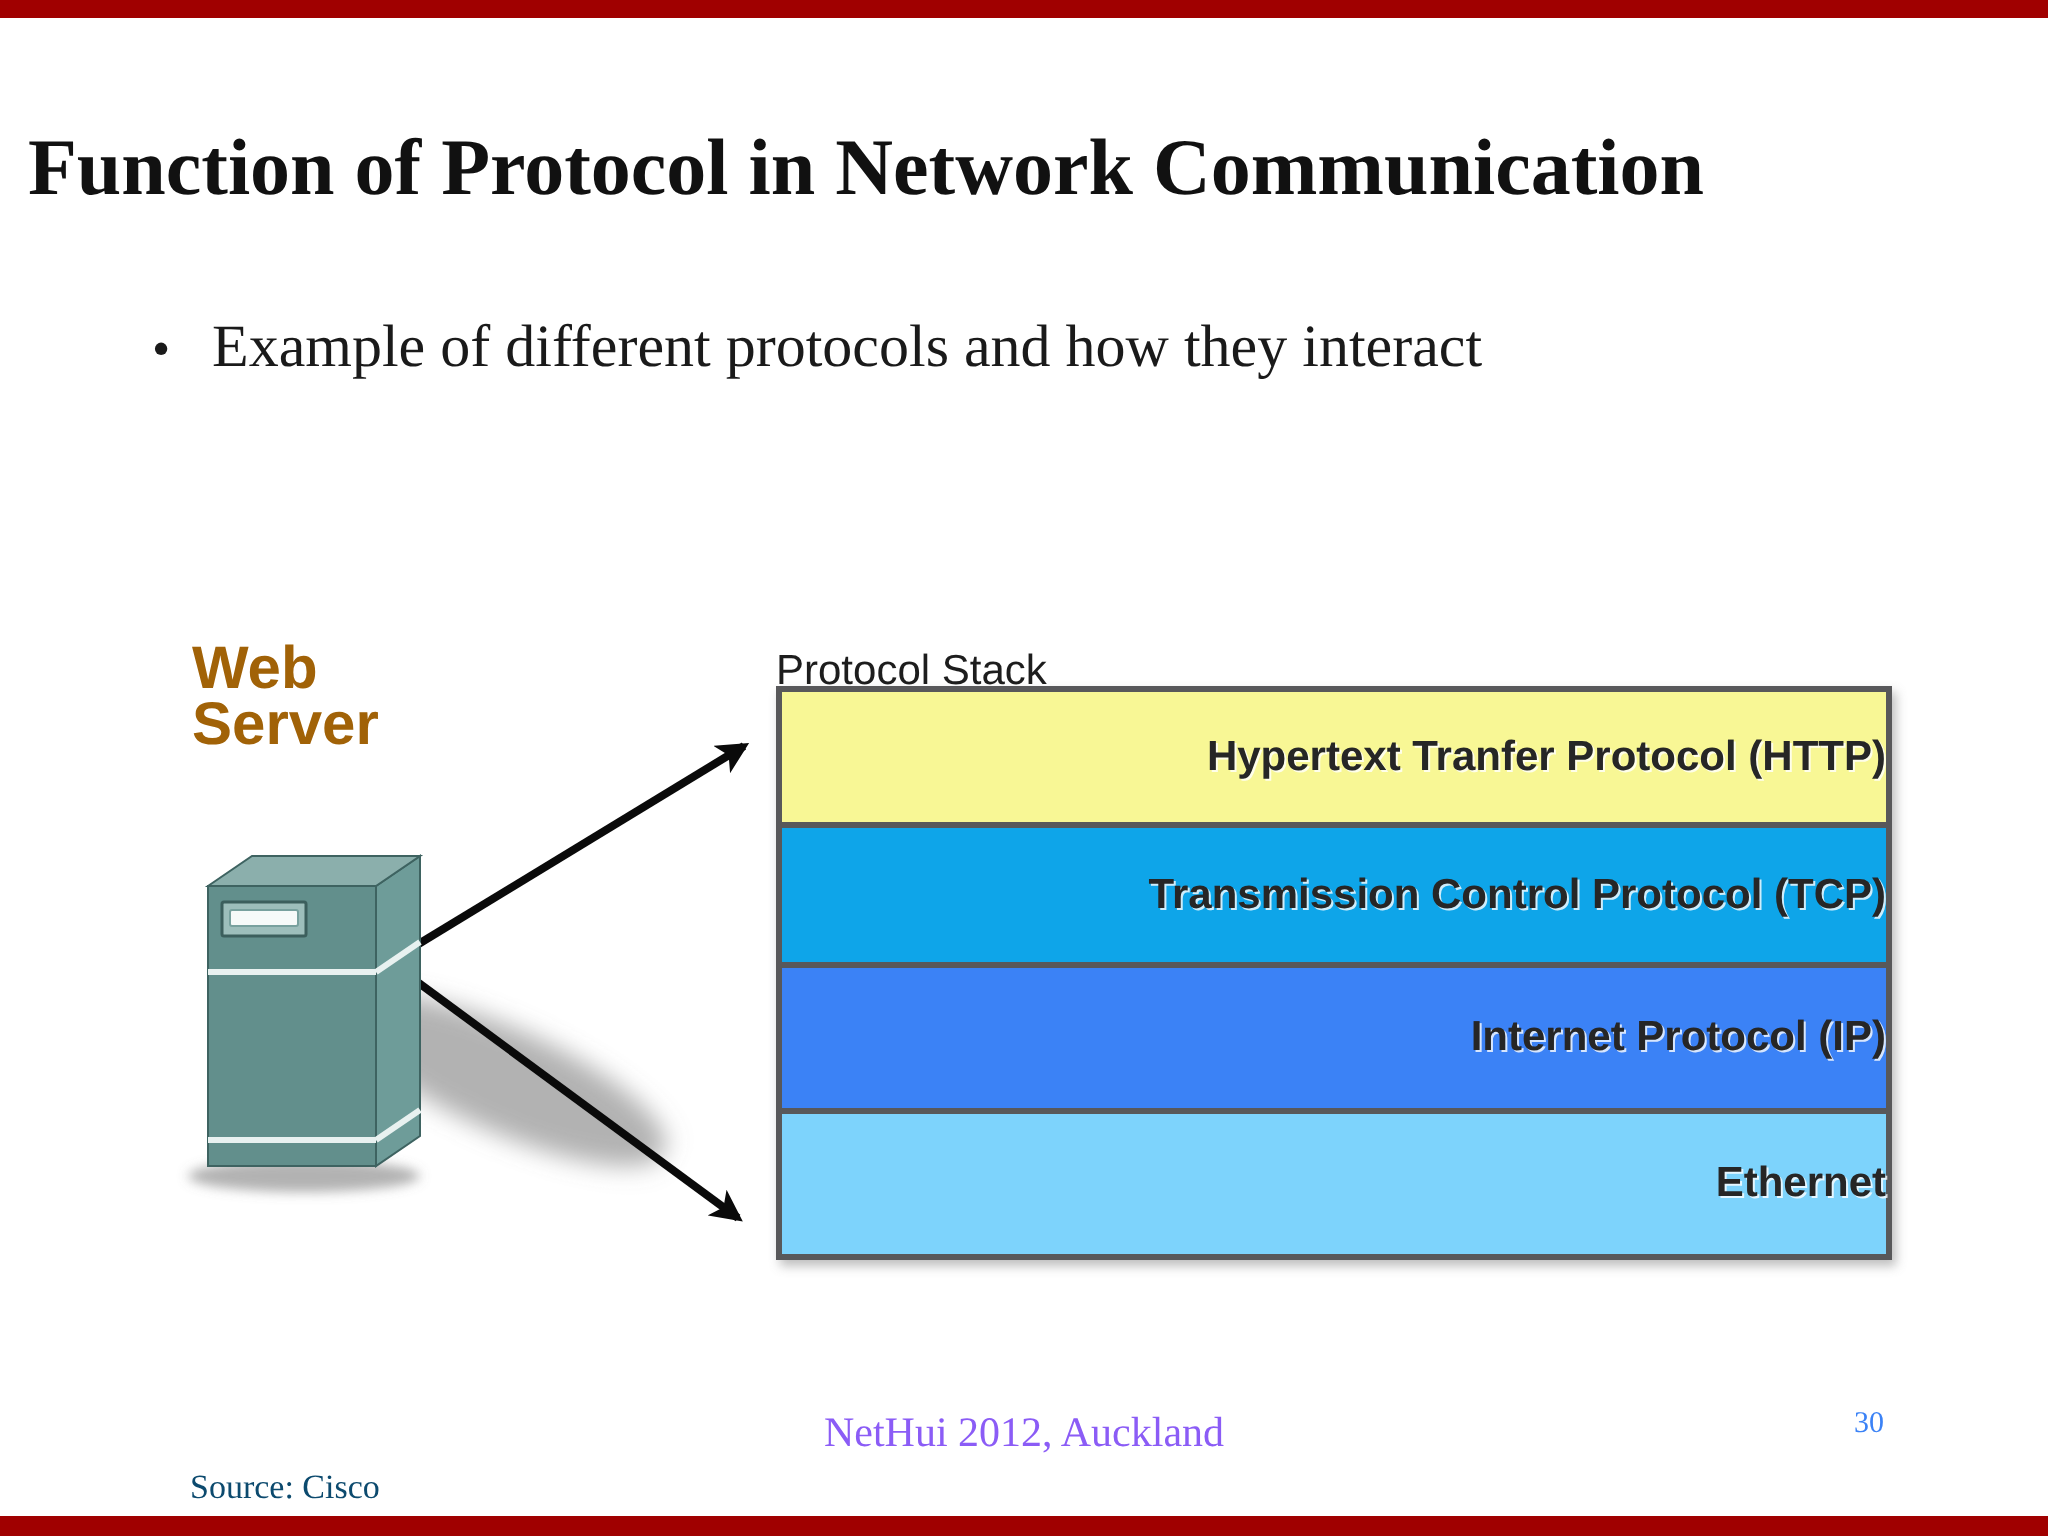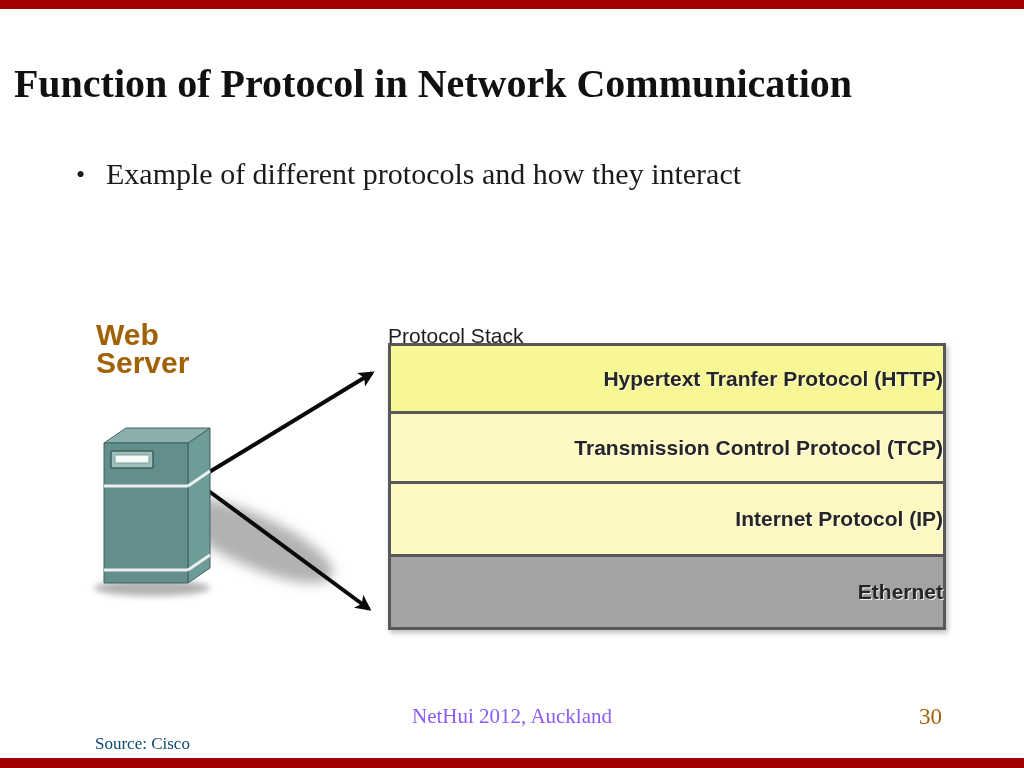--- a/index.html
+++ b/index.html
@@ -87,21 +87,21 @@
   .arrow-line { stroke: var(--arrow, #0a0a0a); stroke-width: 4; fill: none; }
   .arrow-head { fill: var(--arrow, #0a0a0a); }
   .soft-shadow { fill: rgba(115,115,115,0.55); }
 
   .footer-center {
     position: absolute; top: 704px; left: 0; width: 1024px;
     text-align: center; font-size: 21px; color: #8b5cf6;
   }
   .footer-page {
     position: absolute; top: 704px; right: 82px;
-    font-size: 23px; color: #a16207; text-align: center;
+    font-size: 15px; color: #3b82f6; text-align: center;
   }
   .footer-source {
     position: absolute; top: 734px; left: 95px;
     font-size: 17px; color: #0c4a6e;
   }
 </style>
 </head>
 <body style="--chrome_bar: #A00000; --table_border: #58585A; --layer_text: #262626; --server_front: #628F8C; --server_top: #8BAFAC; --server_side: #6E9C99; --arrow: #0A0A0A; --text: #1A1A1A;">
 
 <div class="chrome-bar top"></div>
@@ -152,26 +152,26 @@
   <div>Web</div>
   <div>Server</div>
 </div>
 
 <div class="stack-title">Protocol Stack</div>
 
 <div class="protocol-table">
   <div class="protocol-row row-0" style="background: rgb(248, 247, 149);">
     <span>Hypertext Tranfer Protocol (HTTP)</span>
   </div>
-  <div class="protocol-row row-1" style="background: #fef9c3;">
+  <div class="protocol-row row-1" style="background: #0ea5e9;">
     <span>Transmission Control Protocol (TCP)</span>
   </div>
-  <div class="protocol-row row-2" style="background: #fef9c3;">
+  <div class="protocol-row row-2" style="background: #3b82f6;">
     <span>Internet Protocol (IP)</span>
   </div>
-  <div class="protocol-row row-3" style="background: #a3a3a3;">
+  <div class="protocol-row row-3" style="background: #7dd3fc;">
     <span>Ethernet</span>
   </div>
 </div>
 
 <div class="footer-center">NetHui 2012, Auckland</div>
 <div class="footer-page">30</div>
 <div class="footer-source">Source: Cisco</div>
 
 </body></html>

